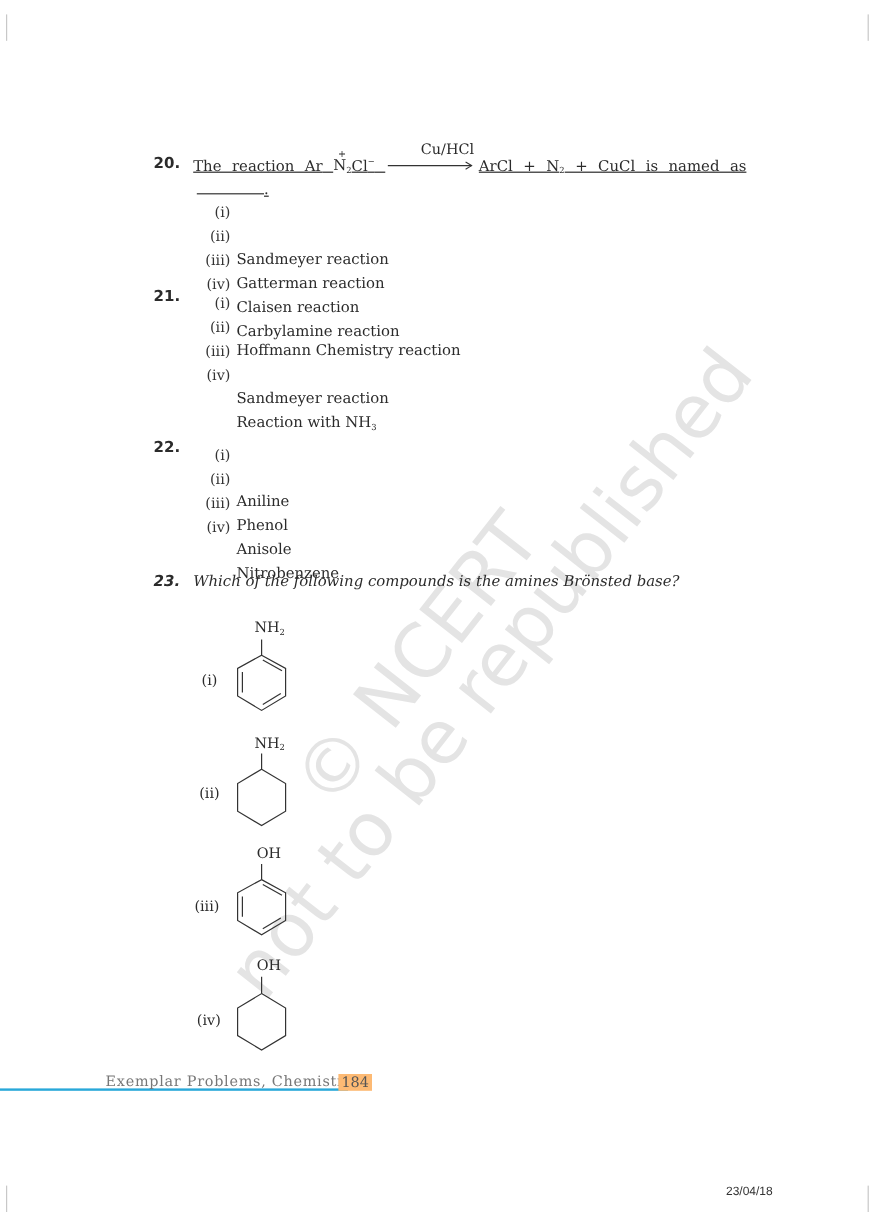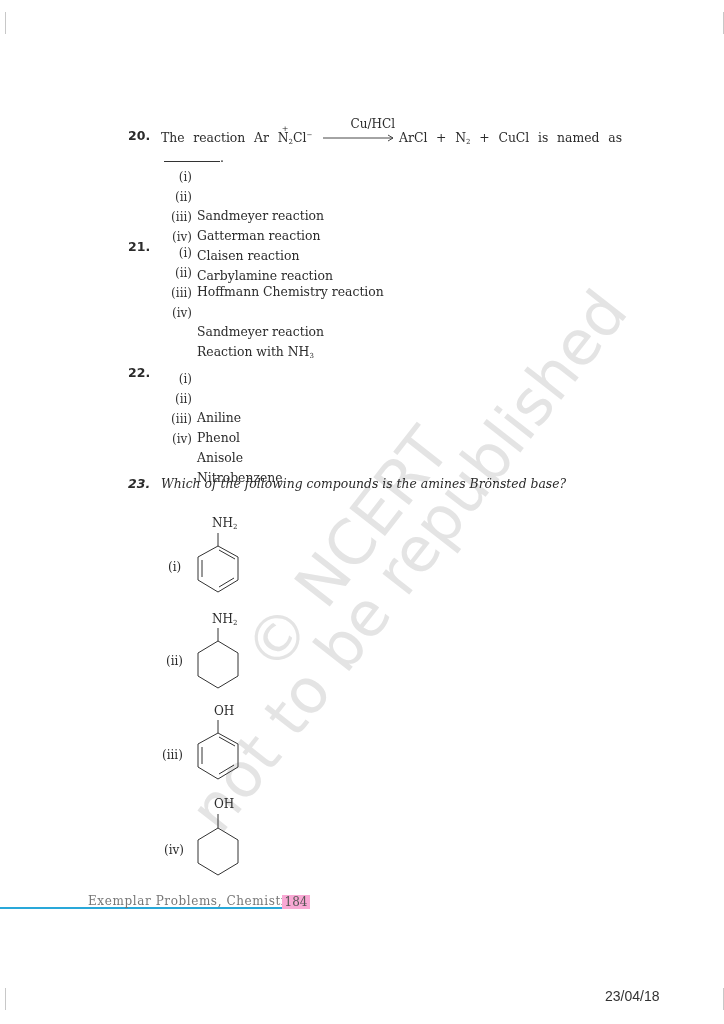--- a/index.html
+++ b/index.html
@@ -21,37 +21,37 @@
   .arrowwrap .over { position: absolute; left: 0; right: 0; top: -13px; text-align: right; font-size: 12px; }
   .arrowwrap svg { position: absolute; left: 0; top: 4px; }
   .nplus { position: relative; display: inline-block; }
   .nplus .plus { position: absolute; left: 4px; top: -9px; font-size: 8px; }
   .blank { display: inline-block; width: 56px; border-bottom: 1px solid #333; height: 10px; vertical-align: baseline; margin-left: 3px; }
   .struct { position: absolute; }
   .struct .rlabel { position: absolute; font-size: 12px; }
   .struct .group { position: absolute; font-size: 12px; }
   .footer-line { position: absolute; left: 0; top: 907px; width: 290px; height: 2px; background: #29a8d9; }
   .footer-text { position: absolute; left: 88px; top: 894px; font-size: 12px; color: #777; letter-spacing: 0.6px; font-family: "DejaVu Serif", serif; }
-  .page-num { position: absolute; left: 282px; top: 895px; width: 28px; height: 14px; background: #f9a8d4; font-size: 12px; color: #555; text-align: center; line-height: 14px; }
-  .date { position: absolute; left: 605px; top: 988px; font-family: "Liberation Sans", sans-serif; font-size: 14px; color: #333; }
+  .page-num { position: absolute; left: 282px; top: 895px; width: 28px; height: 14px; background: #fdba74; font-size: 12px; color: #555; text-align: center; line-height: 14px; }
+  .date { position: absolute; left: 605px; top: 988px; font-family: "Liberation Sans", sans-serif; font-size: 10px; color: #333; }
 </style>
 </head>
 <body>
 
 <div class="crop" style="left:5px;top:12px;height:22px;"></div>
 <div class="crop" style="left:723px;top:12px;height:22px;"></div>
 <div class="crop" style="left:5px;top:988px;height:22px;"></div>
 <div class="crop" style="left:723px;top:988px;height:22px;"></div>
 
 <div style="position:absolute;left:0;top:0;width:724px;height:1024px;pointer-events:none;">
   <div style="position:absolute;left:230px;top:640px;transform:rotate(-52deg);transform-origin:0 0;color:#e4e4e4;font-family:'DejaVu Sans',sans-serif;font-size:62px;white-space:nowrap;">© NCERT</div>
   <div style="position:absolute;left:175px;top:800px;transform:rotate(-52deg);transform-origin:0 0;color:#e4e4e4;font-family:'DejaVu Sans',sans-serif;font-size:62px;white-space:nowrap;">not to be republished</div>
 </div>
 
-<div class="q" style="top:128px;">
+<div class="q" style="top:128px;text-decoration:underline;">
   <span class="qnum">20.</span>
   <div class="qtext">
     <span>The reaction Ar</span>
     <span class="nplus"><span class="plus">+</span><span>N</span></span><sub>2</sub><span>Cl</span><sup style="font-size:7px;">−</sup>
     <span class="arrowwrap">
       <span class="over">Cu/HCl</span>
       <svg width="72" height="8">
           <line x1="0" y1="4" x2="70" y2="4" stroke="#333" stroke-width="0.9"></line>
           <polyline points="65,1 70,4 65,7" fill="none" stroke="#333" stroke-width="0.9"></polyline>
         </svg>

